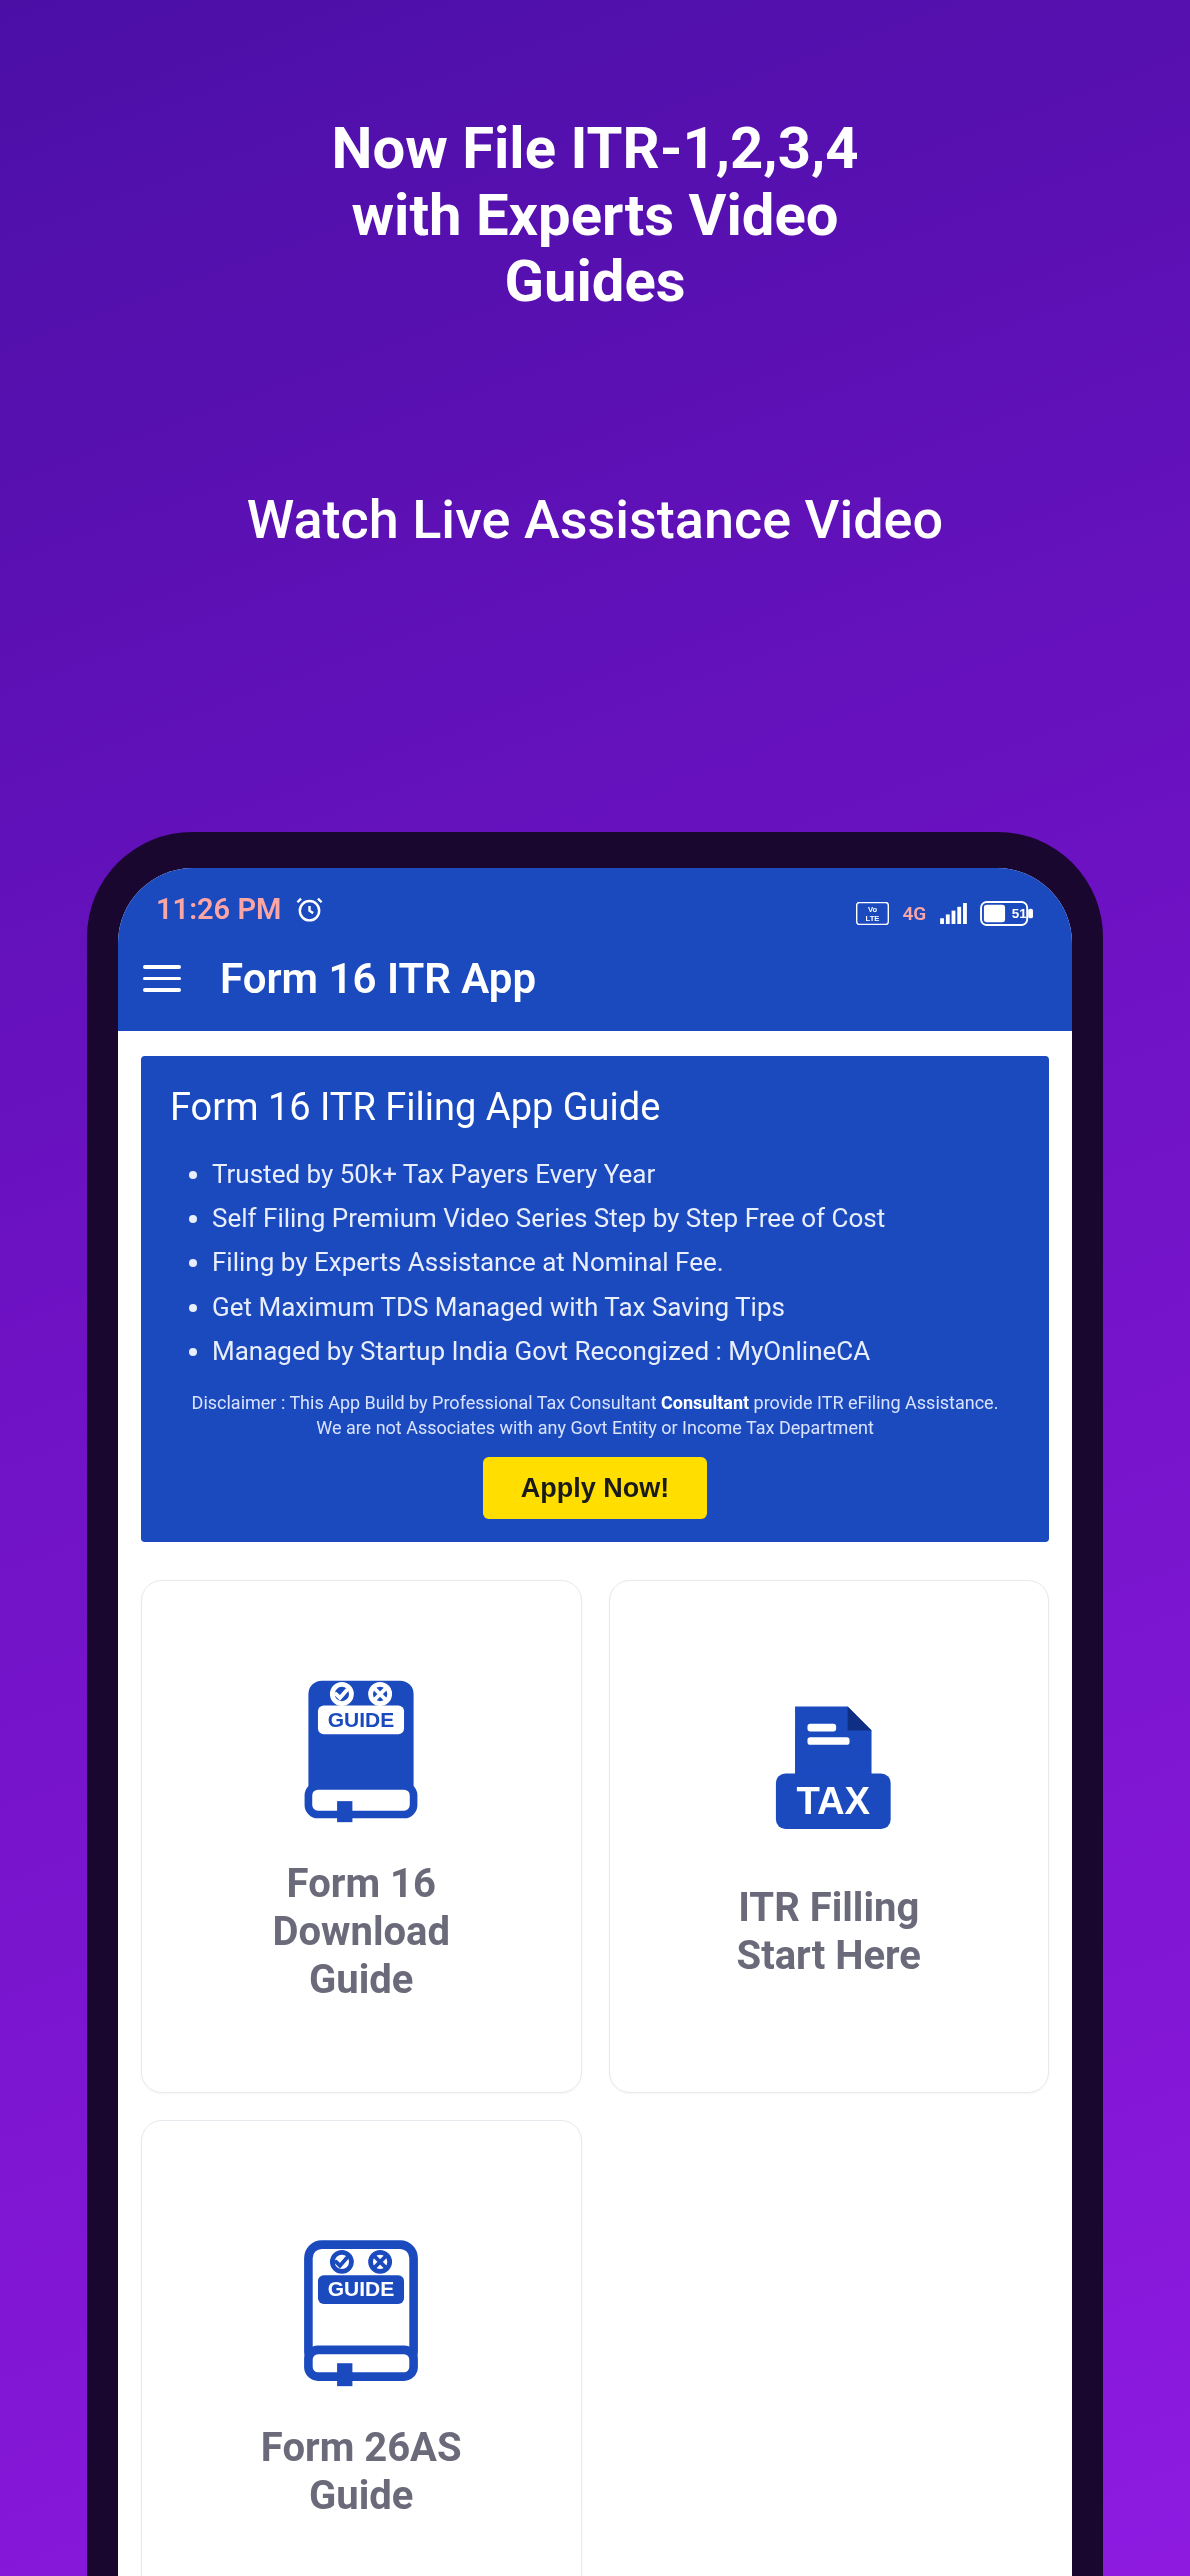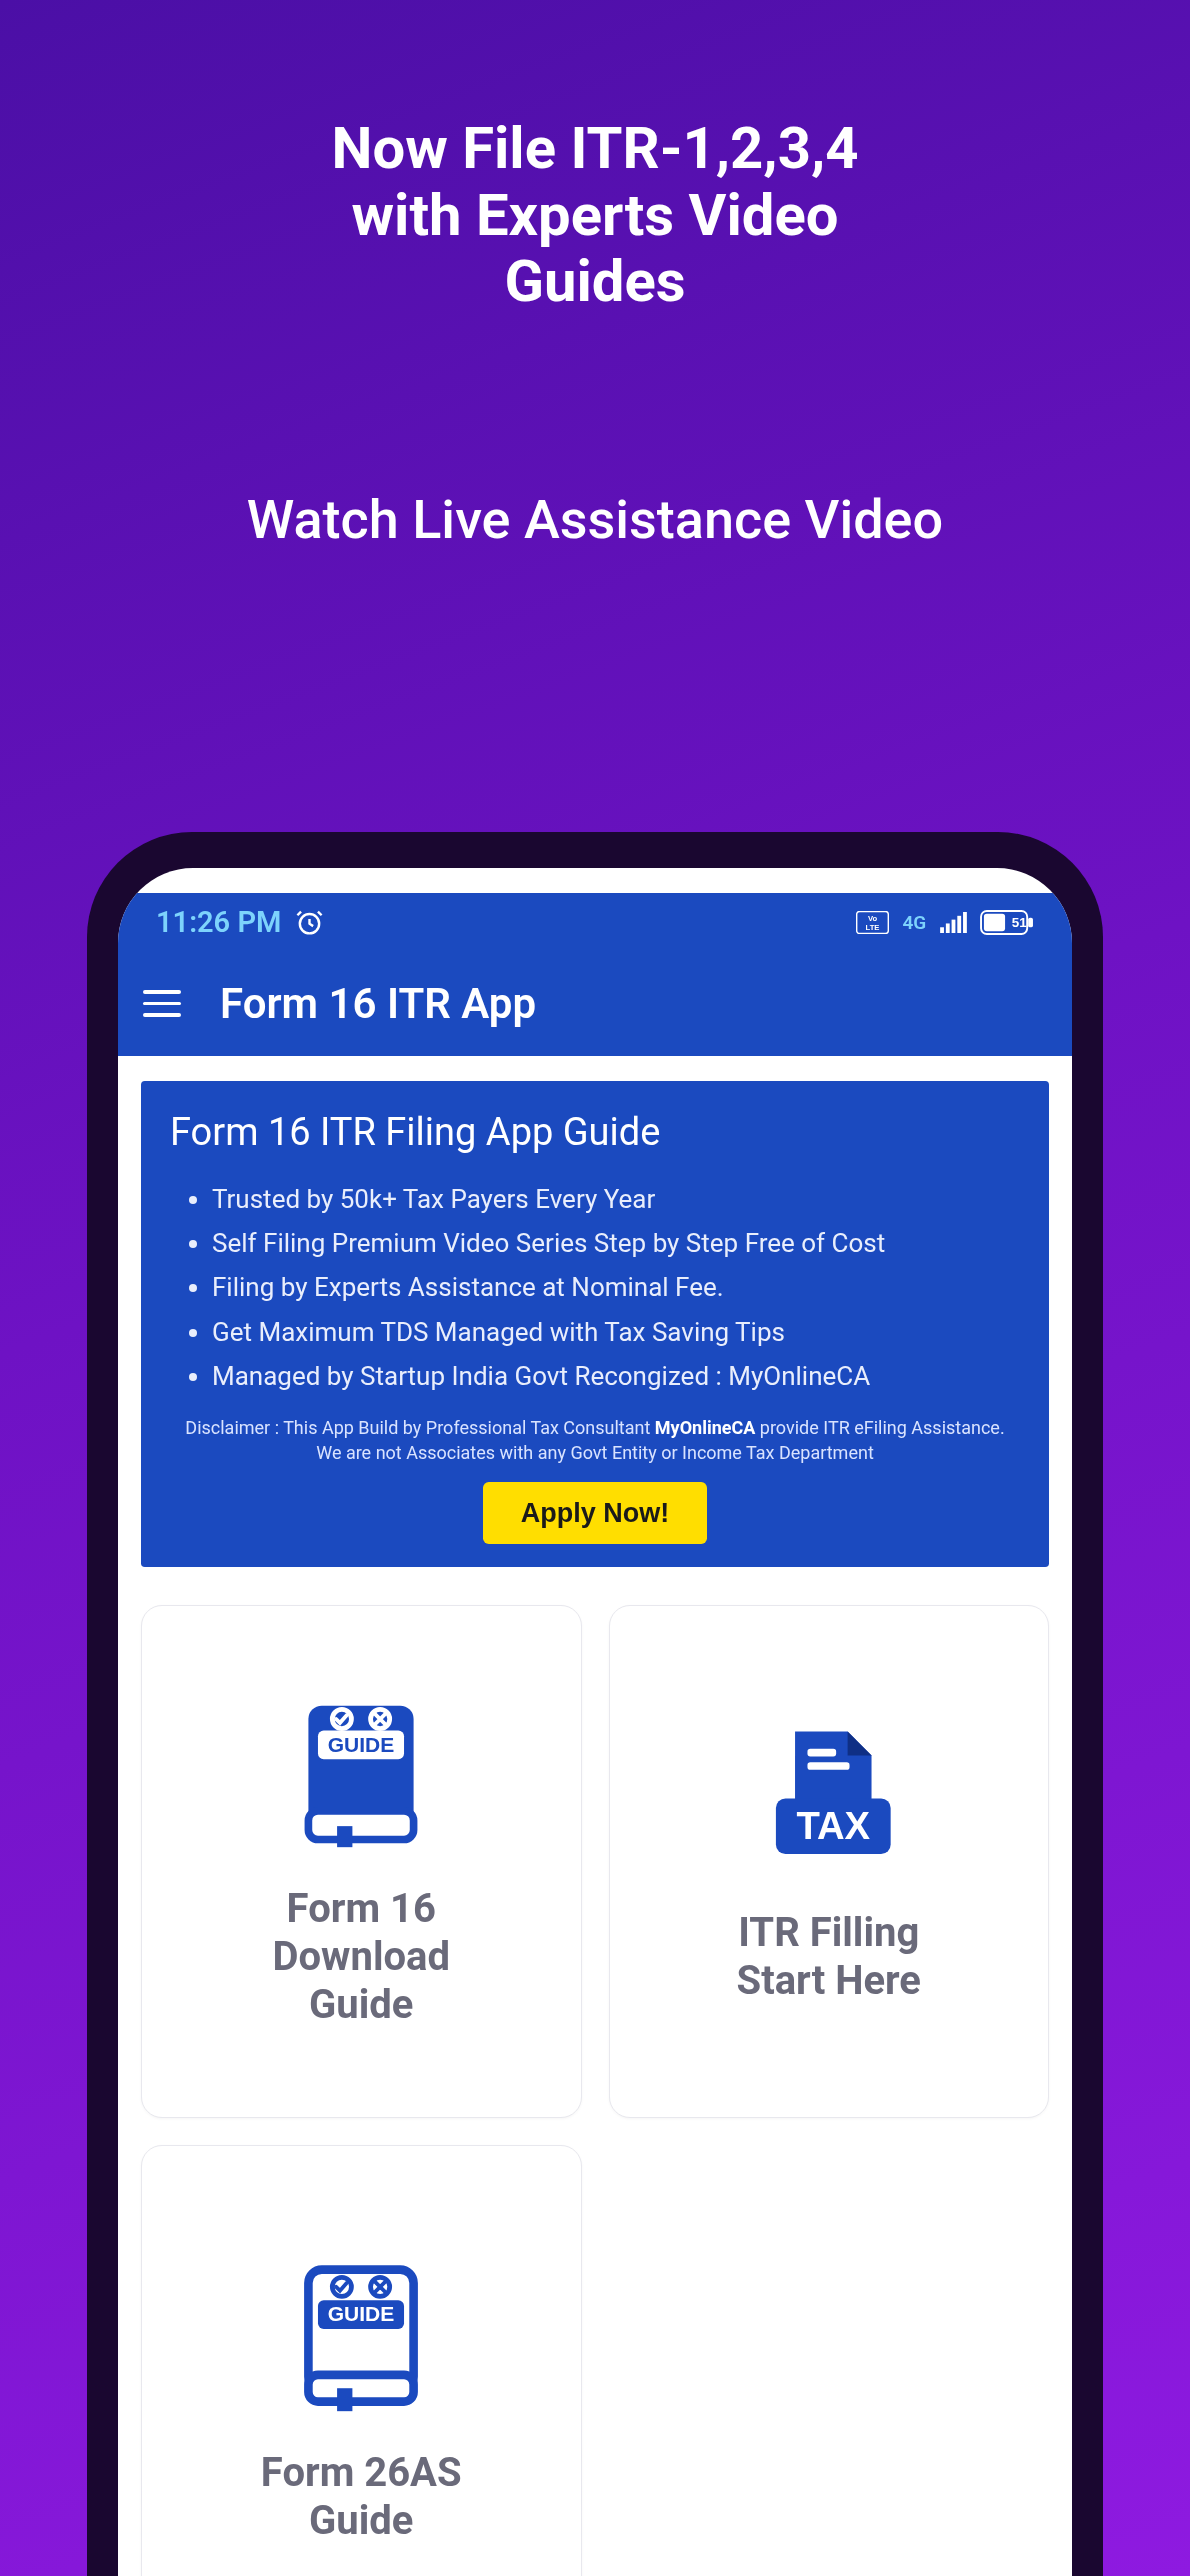--- a/index.html
+++ b/index.html
@@ -45,27 +45,26 @@
     border-radius: 75px 75px 0 0;
     overflow: hidden;
     position: relative;
   }
 
   
   .statusbar {
     height: 58px;
     background: #1b4abf;
     display: flex;
-    align-items: center;
+    align-items: flex-end;
     justify-content: space-between;
     padding: 0 38px;
     font-size: 29px;
     font-weight: 600;
-    color: #7dd3fc;
-    margin-top: 25px;
+    color: #fca5a5;
   }
   .statusbar .left { display: flex; align-items: center; gap: 13.4px; }
   .statusbar .right { display: flex; align-items: center; gap: 13.4px; }
   .alarm-icon svg, .volte-icon svg, .signal-icon svg, .battery-icon svg { display: block; }
   .sig4g { font-size: 19px; font-weight: 600; }
 
   
   .appbar {
     height: 105px;
     background: #1b4abf;
@@ -229,21 +228,21 @@
       <div class="hero">
         <div class="hero-title">Form 16 ITR Filing App Guide</div>
         <ul class="hero-list">
           <li>Trusted by 50k+ Tax Payers Every Year</li>
           <li>Self Filing Premium Video Series Step by Step Free of Cost</li>
           <li>Filing by Experts Assistance at Nominal Fee.</li>
           <li>Get Maximum TDS Managed with Tax Saving Tips</li>
           <li>Managed by Startup India Govt Recongized : MyOnlineCA</li>
         </ul>
         <div class="hero-disclaimer">
-          <span>Disclaimer : This App Build by Professional Tax Consultant </span><strong>MyOnlineCA</strong><span> provide ITR eFiling Assistance. We are not Associates with any Govt Entity or Income Tax Department</span>
+          <span>Disclaimer : This App Build by Professional Tax Consultant </span><strong>Consultant</strong><span> provide ITR eFiling Assistance. We are not Associates with any Govt Entity or Income Tax Department</span>
         </div>
         <button class="apply-btn">Apply Now!</button>
       </div>
 
       <div class="grid">
 
         <div class="card">
           <div class="card-icon">
             <svg width="144" height="153" viewBox="0 0 150 160">
               <rect x="20" y="8" width="110" height="126" rx="14" fill="#1b4abf"></rect>

